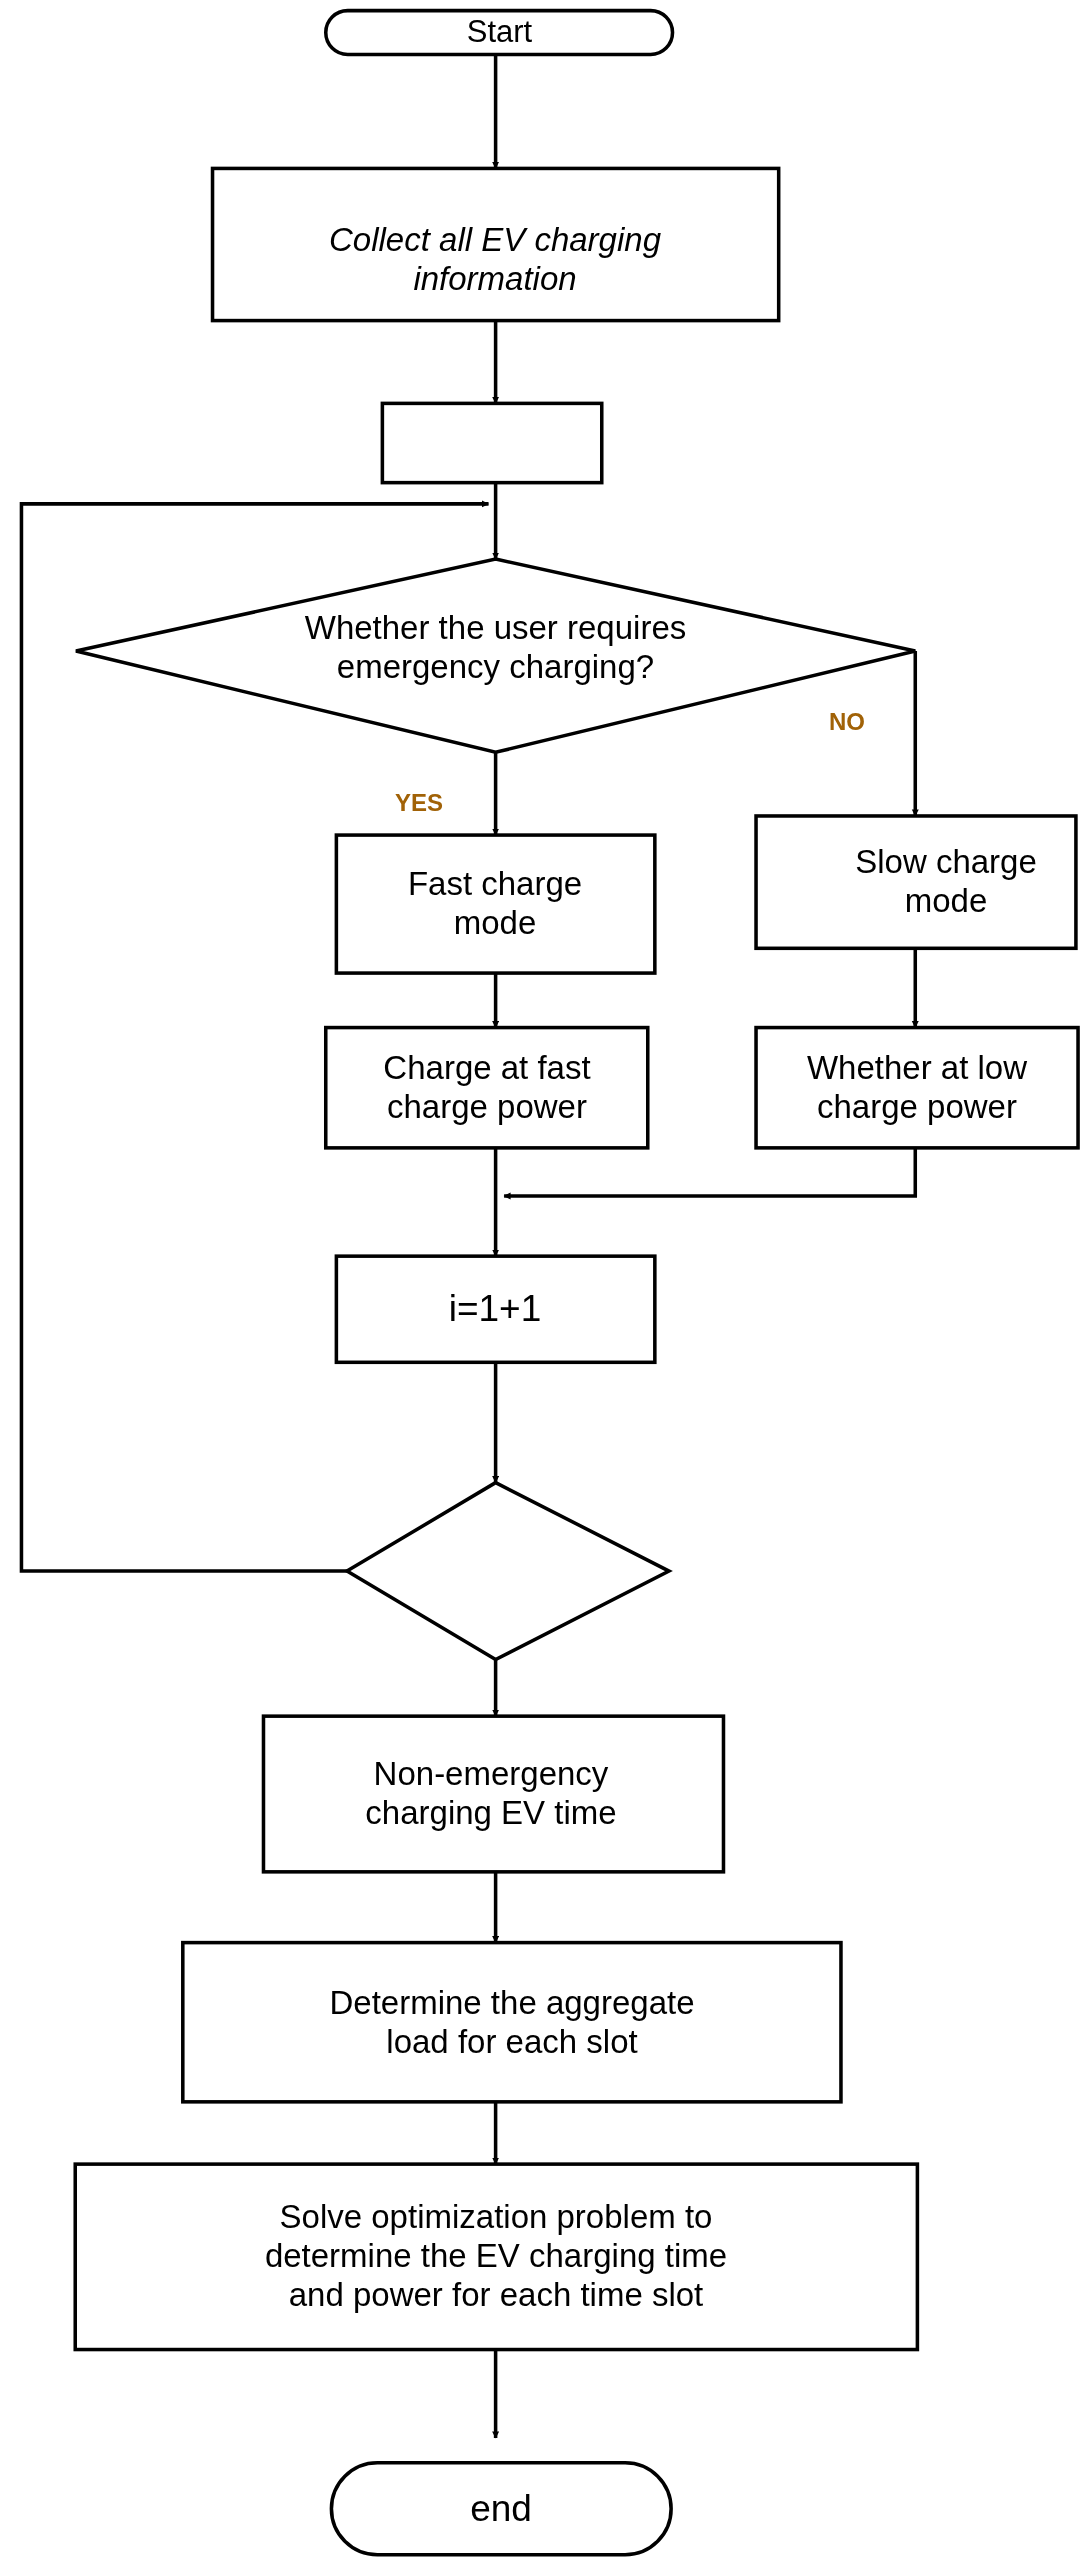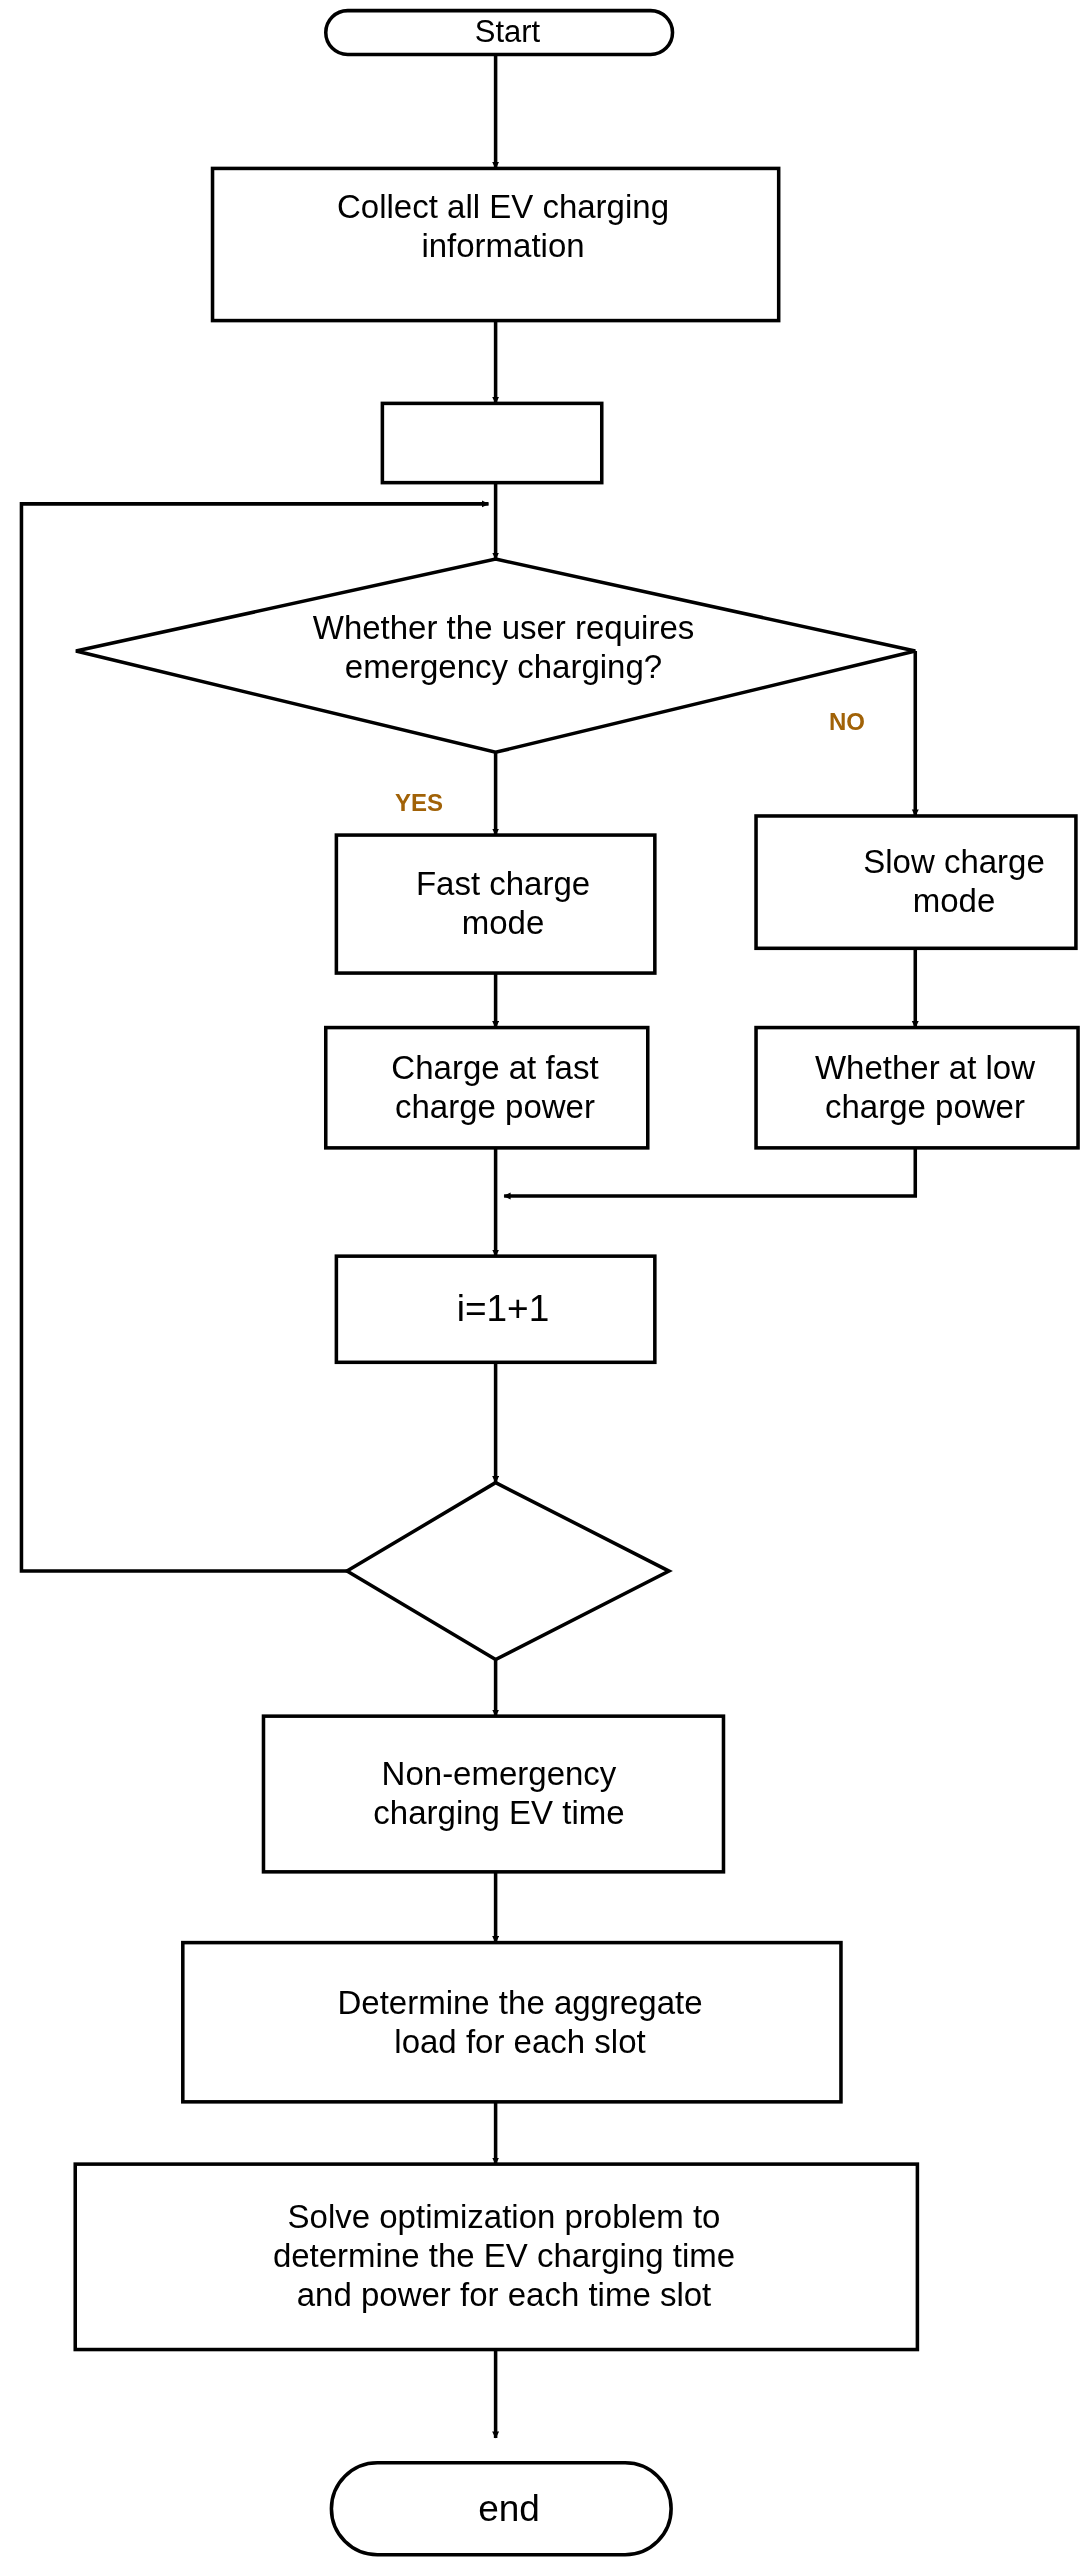--- a/index.html
+++ b/index.html
@@ -25,21 +25,20 @@
   .node-label {
     position: absolute;
     display: flex;
     align-items: center;
     justify-content: center;
     text-align: center;
     color: #000000;
     line-height: 1.18;
     white-space: pre-line;
     pointer-events: none;
-    padding-left: 8px;
   }
   .edge-label {
     position: absolute;
     color: #a16207;
     font-weight: bold;
     font-size: 24px;
     line-height: 1;
   }
 </style>
 </head>
@@ -111,21 +110,21 @@
       <rect x="258" y="2745" width="930" height="225" fill="#ffffff"></rect>
 
       <rect x="106" y="3058" width="1190" height="262" fill="#ffffff"></rect>
 
       <rect x="468" y="3480" width="480" height="130" rx="65" ry="65" fill="#ffffff"></rect>
     </g>
   </svg>
 
   <div class="node-label" style="left:326px; top:10.6px; width:347px; height:44px; font-size:31px;">Start</div>
 
-  <div class="node-label" style="left:212px; top:151px; width:566px; height:152px; font-size:33px;">Collect all EV charging
+  <div class="node-label" style="left:212px; top:184px; width:566px; height:152px; font-size:33px;font-style:italic;">Collect all EV charging
 information</div>
 
 
   <div class="node-label" style="left:124px; top:577px; width:743px; height:142px; font-size:33px;">Whether the user requires
 emergency charging?</div>
 
   <div class="node-label" style="left:336px; top:835px; width:318px; height:138px; font-size:33px;">Fast charge
 mode</div>
 
   <div class="node-label" style="left:756px; top:816px; width:380px; height:132px; font-size:33px;">Slow charge

